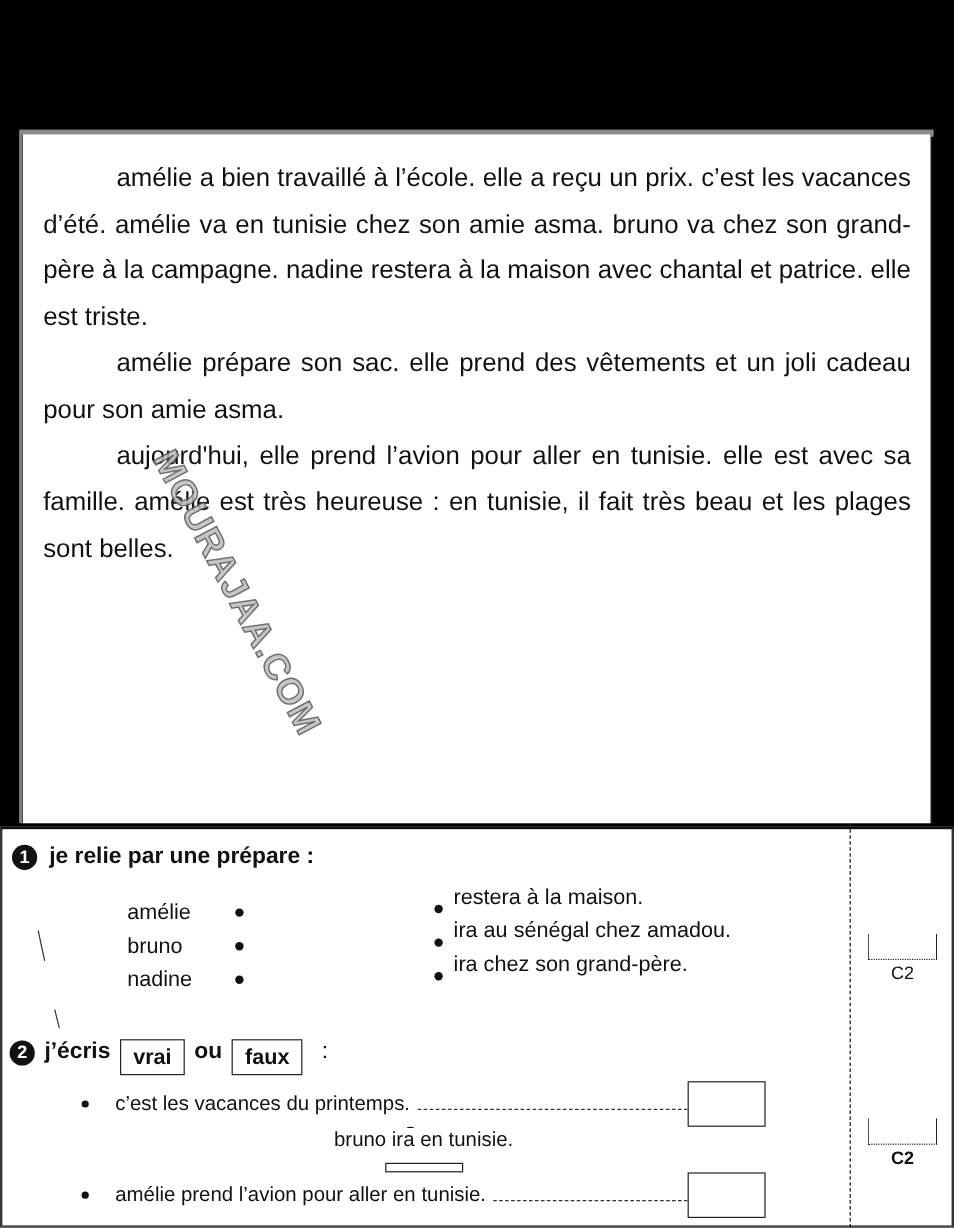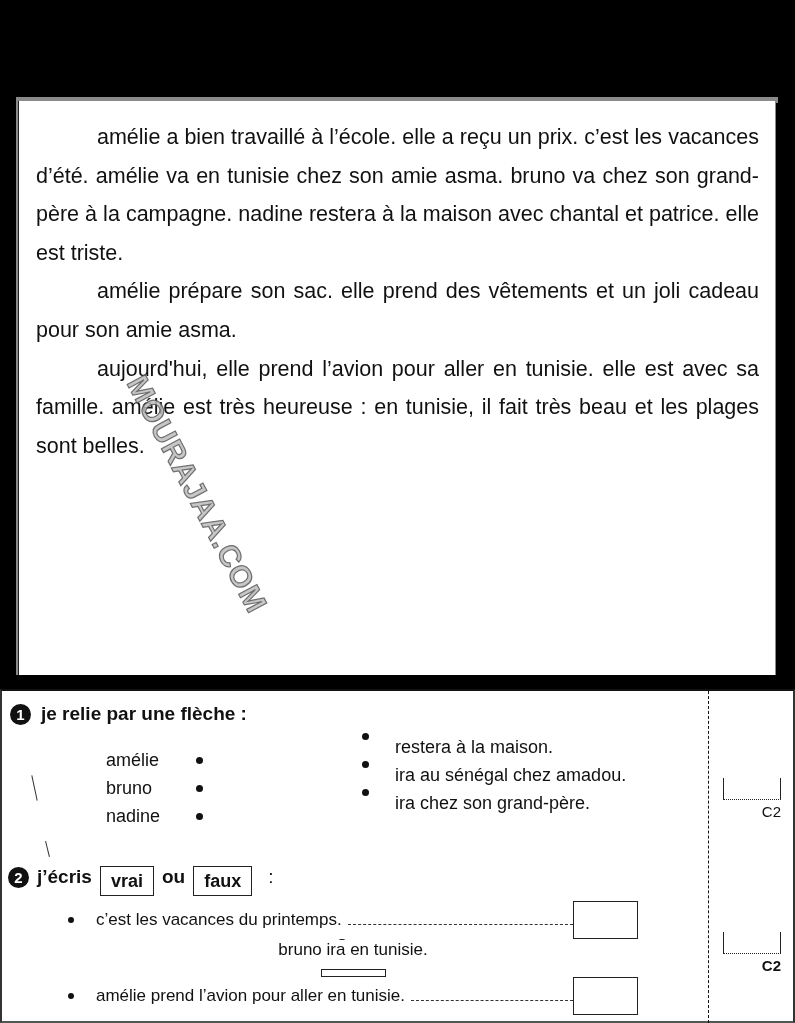--- a/index.html
+++ b/index.html
@@ -1,21 +1,21 @@
 <!DOCTYPE html>
 <html><head>
   <meta charset="utf-8">
   <style>
     * { box-sizing: border-box; margin: 0; padding: 0; }
     html, body { width: 795px; height: 1023px; overflow: hidden; background: #000; }
     body { position: relative; font-family: "Liberation Sans", "DejaVu Sans", sans-serif; color: #111; }
 
     
     .passage-frame {
-      position: absolute; left: 16px; top: 97px; width: 762px; height: 578px;
+      position: absolute; left: 16px; top: 108px; width: 762px; height: 578px;
       background: #8a8a8a;
     }
     .passage-frame .shadow-right {
       position: absolute; right: -6px; top: 6px; width: 8px; height: 572px; background: #000;
     }
     .passage {
       position: absolute; left: 2px; top: 4px; width: 757px; height: 574px;
       background: #fff;
       border-left: 1px solid #222;
       padding: 17px 16px 0 17px;
@@ -51,42 +51,42 @@
     }
     .score-divider {
       position: absolute; left: 706px; top: 0; width: 1px; height: 332px;
       border-left: 1.5px dashed #111;
     }
     .score-box {
       position: absolute; left: 721px; width: 58px; height: 22px;
       border-left: 1.5px solid #222; border-right: 1.5px solid #222; border-bottom: 1.5px dotted #222;
     }
     .score-label {
-      position: absolute; width: 58px; left: 721px; text-align: right;
+      position: absolute; width: 58px; left: 721px; text-align: center;
       font-family: "Liberation Sans", sans-serif; font-size: 15px;
     }
 
     .q-badge {
       display: inline-flex; align-items: center; justify-content: center;
       width: 21px; height: 21px; border-radius: 50%;
       background: #111; color: #fff; font-weight: bold; font-size: 15px;
       vertical-align: middle;
     }
     .q1-title {
       position: absolute; left: 8px; top: 12px;
       font-size: 19px; font-weight: bold;
       display: flex; align-items: center; gap: 10px;
     }
     .names { position: absolute; left: 104px; top: 55px; font-size: 18px; line-height: 28px; }
     .names .row { display: flex; align-items: center; gap: 16px; }
     .names .name { width: 74px; }
     .dot { display: inline-block; width: 7px; height: 7px; border-radius: 50%; background: #111; }
 
     .choices { position: absolute; left: 360px; top: 42px; font-size: 18px; line-height: 28px; }
-    .choices .row { display: flex; align-items: flex-start; gap: 26px; }
+    .choices .row { display: flex; align-items: flex-end; gap: 9px; }
     .choices .row:nth-child(4) { padding-left: 4px; }
 
     .q2-title {
       position: absolute; left: 6px; top: 167px;
       font-size: 19px; font-weight: bold;
       display: flex; align-items: center; gap: 8px;
     }
     .tag-box {
       display: inline-block; border: 1.5px solid #222;
       padding: 4px 10px 3px; font-size: 18px; font-weight: bold; margin-top: 8px;
@@ -115,21 +115,21 @@
     <p><span class="indent"></span><span>aujourd'hui, elle prend l’avion pour aller en tunisie. elle est avec sa famille. amélie est très heureuse : en tunisie, il fait très beau et les plages sont belles.</span></p>
   </div>
 </div>
 <div class="watermark">MOURAJAA.COM</div>
 
 <div class="exercise">
   <div class="score-divider"></div>
 
   <div class="q1-title">
     <span class="q-badge">1</span>
-    <span>je relie par une flèche :</span>
+    <span>je relie par une prépare :</span>
   </div>
 
   <div class="names">
     <div class="row">
       <span class="name">amélie</span>
       <span class="dot"></span>
     </div>
     <div class="row">
       <span class="name">bruno</span>
       <span class="dot"></span>

